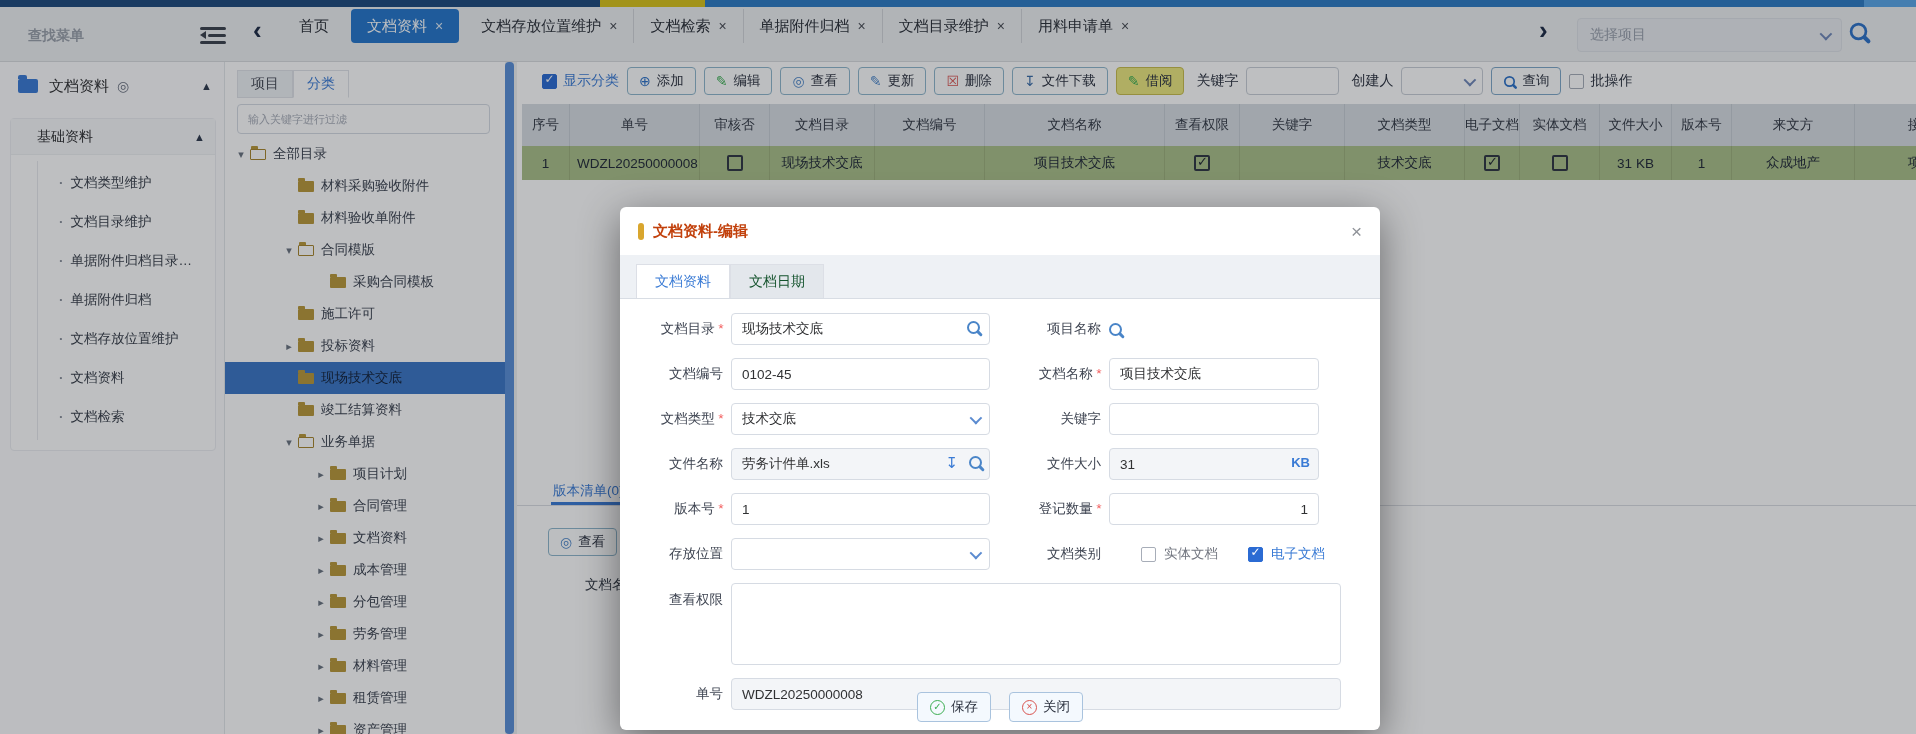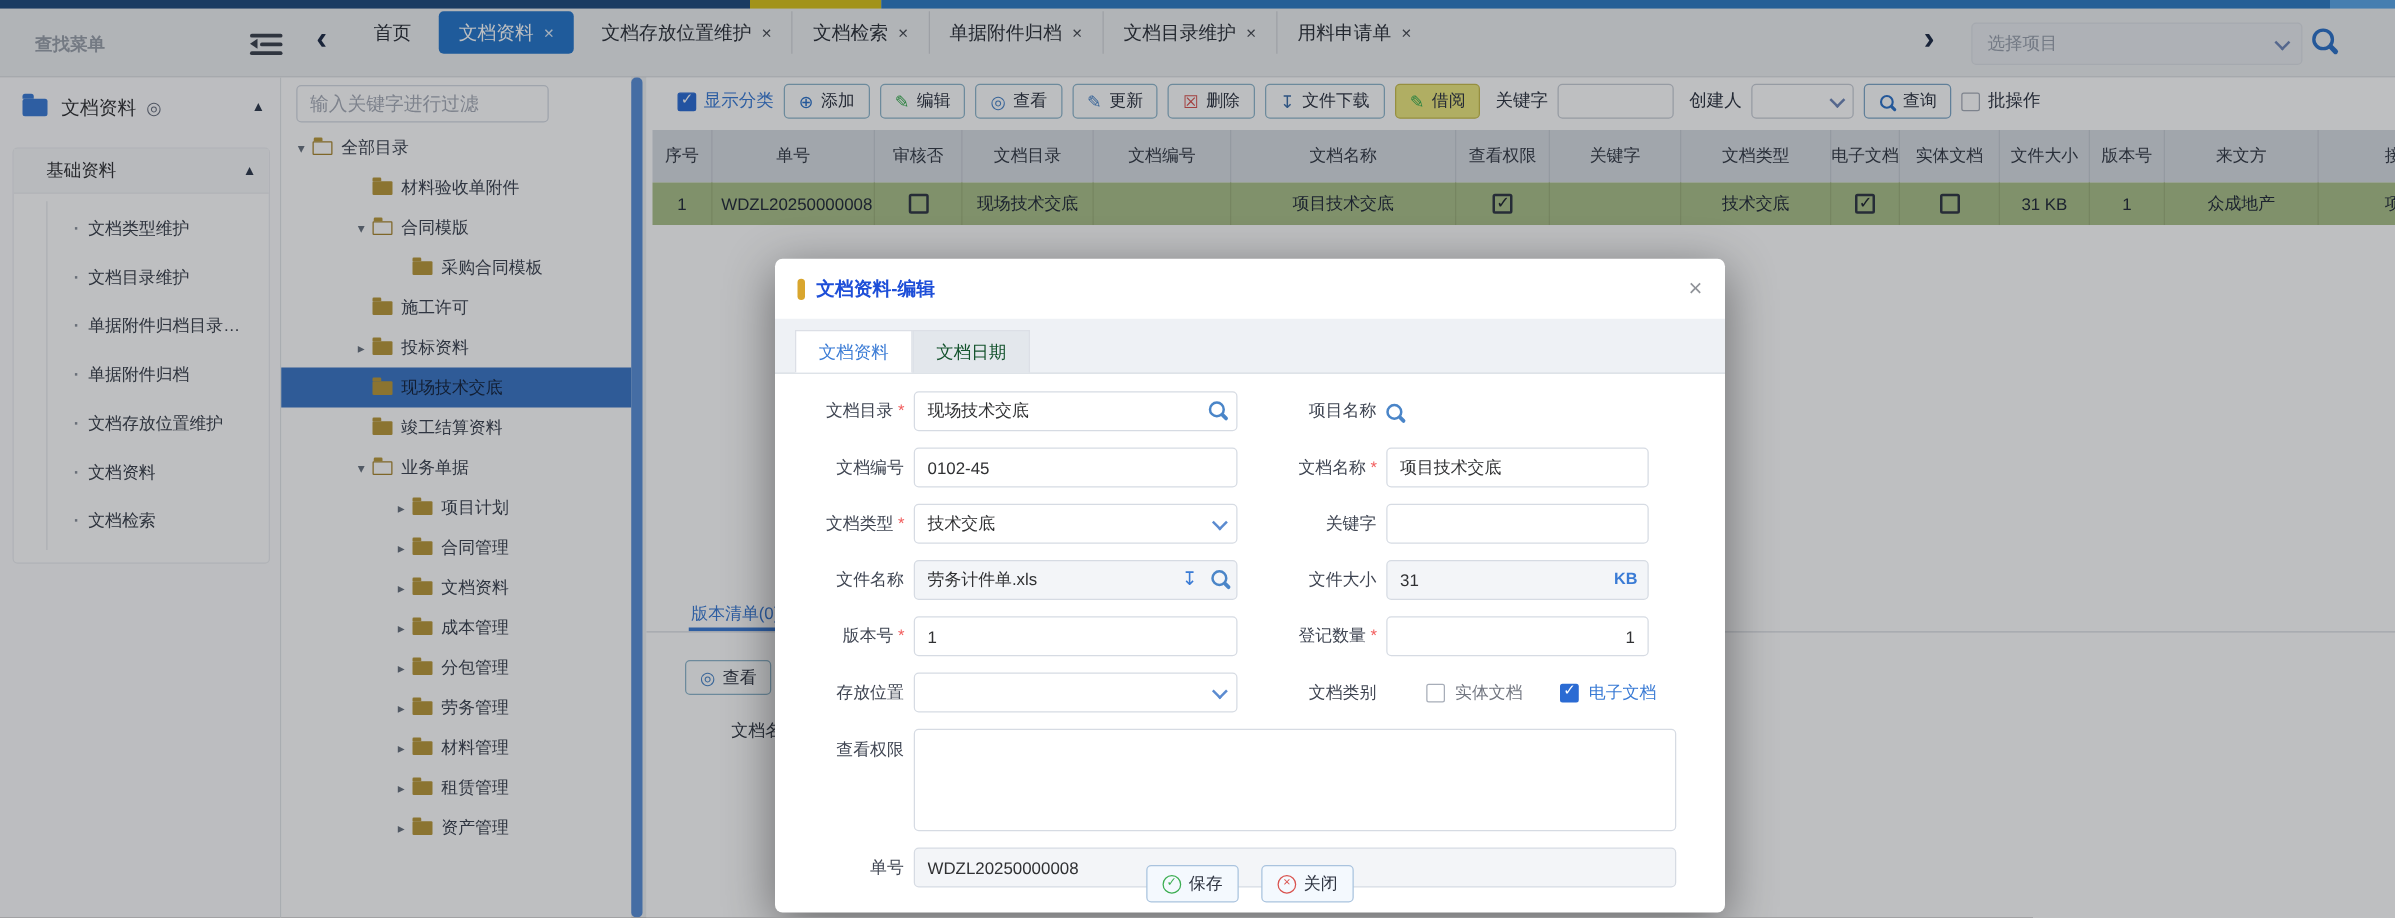--- a/index.html
+++ b/index.html
@@ -65,22 +65,22 @@
   .sb-item{ display:flex; align-items:center; height:39px; padding-left:48px;
     font-size:13.5px; color:#3a404b; cursor:pointer; white-space:nowrap; }
   .sb-item::before{ content:"\00B7"; margin-right:7px; color:#8a909b; font-weight:bold; }
 
   
   .treepanel{ position:absolute; left:225px; top:62px; width:280px; height:672px; background:#fff; }
   .tp-tabs{ display:flex; padding:8px 0 0 12px; }
   .tp-tab{ height:28px; padding:0 13px; display:flex; align-items:center; font-size:14px;
     border:1px solid #e0e3e8; background:#eef1f5; color:#474d57; cursor:pointer; }
   .tp-tab.active{ background:#fff; color:#3a7bd5; border-bottom-color:#fff; }
-  .tp-filter{ margin:6px 0 4px 12px; width:202px; height:30px; border:1px solid #d5dae2; border-radius:4px;
-    padding:0 10px; font-size:15px; color:#303133; outline:none; }
+  .tp-filter{ margin:6px 0 4px 12px; width:253px; height:30px; border:1px solid #d5dae2; border-radius:4px;
+    padding:0 10px; font-size:11px; color:#303133; outline:none; }
   .tp-filter::placeholder{ color:#a8adb8; }
   .tnode{ display:flex; align-items:center; height:32px; font-size:13.5px; color:#3c4350;
     cursor:pointer; white-space:nowrap; }
   .tnode.lv1{ padding-left:8px; }
   .tnode.lv2{ padding-left:56px; }
   .tnode.lv3{ padding-left:88px; }
   .tnode.selected{ background:#3c77c6; color:#14233c; }
   .tarrow{ display:inline-block; width:16px; font-size:11px; color:#6a7380; text-align:center; flex:none; }
   .tfolder{ display:inline-block; width:16px; height:11px; background:#b9993a; border-radius:1px;
     position:relative; margin:0 7px 0 1px; flex:none; }
@@ -142,21 +142,21 @@
   .lp-line{ position:absolute; left:0; top:443px; width:1399px; height:1px; background:#dadde2; }
   .lp-view{ position:absolute; left:31px; top:466px; }
   .lp-col{ position:absolute; left:68px; top:514px; font-size:13.5px; color:#333a45; white-space:nowrap; }
 
   
   .mask{ position:absolute; inset:0; background:rgba(13,18,26,.27); z-index:50; }
   .modal{ position:absolute; left:620px; top:207px; width:760px; height:523px; background:#fff;
     border-radius:6px; box-shadow:0 10px 40px rgba(0,0,0,.45); z-index:60; }
   .m-head{ display:flex; align-items:center; height:48px; padding:0 18px; }
   .m-flag{ width:6px; height:17px; background:#d9a62e; border-radius:3px; margin-right:9px; }
-  .m-title{ font-size:15px; font-weight:bold; color:#1d4ed8; }
+  .m-title{ font-size:15px; font-weight:bold; color:#c2410c; }
   .m-close{ margin-left:auto; font-size:19px; color:#909399; cursor:pointer; line-height:1; }
   .m-tabs{ display:flex; align-items:flex-end; height:44px; background:#eef1f5; padding-left:16px;
     border-bottom:1px solid #d8dde4; }
   .m-tab{ height:34px; padding:0 18px; display:flex; align-items:center; font-size:14px;
     border:1px solid #dcdfe6; border-bottom:none; background:#e3e7ec; color:#14532d; cursor:pointer; }
   .m-tab.active{ background:#fff; color:#3a7bd5; }
   .m-body{ position:relative; padding:14px 0 0 0; }
   .frow{ display:flex; align-items:center; margin-bottom:13px; }
   .flabel{ width:103px; text-align:right; font-size:13.5px; color:#3f4552; flex:none; white-space:nowrap; }
   .flabel2{ width:101px; text-align:right; font-size:13.5px; color:#3f4552; flex:none;
@@ -301,29 +301,44 @@
           </div>
 
           <div class="sb-item">
             <span>文档检索</span>
           </div>
         </div>
     </div>
   </div>
 
   <div class="treepanel">
+    <div class="tp-tabs">
+
+        <div class="tp-tab">
+          <span>项目</span>
+        </div>
+
+        <div class="tp-tab active">
+          <span>分类</span>
+        </div>
+      </div>
     <input class="tp-filter" placeholder="输入关键字进行过滤" style="">
     <div>
 
         <div class="tnode lv1">
           <span class="tarrow">▾</span>
           <span class="tfolder open"></span>
           <span class="tlabel">全部目录</span>
         </div>
 
+        <div class="tnode lv2">
+          <span class="tarrow"></span>
+          <span class="tfolder closed"></span>
+          <span class="tlabel">材料采购验收附件</span>
+        </div>
 
         <div class="tnode lv2">
           <span class="tarrow"></span>
           <span class="tfolder closed"></span>
           <span class="tlabel">材料验收单附件</span>
         </div>
 
         <div class="tnode lv2">
           <span class="tarrow">▾</span>
           <span class="tfolder open"></span>

